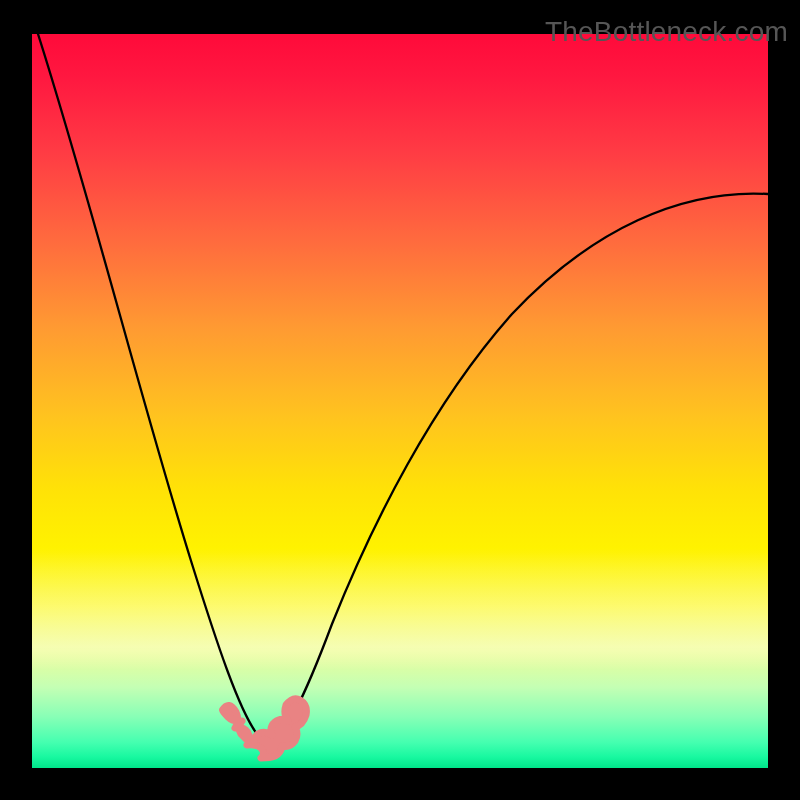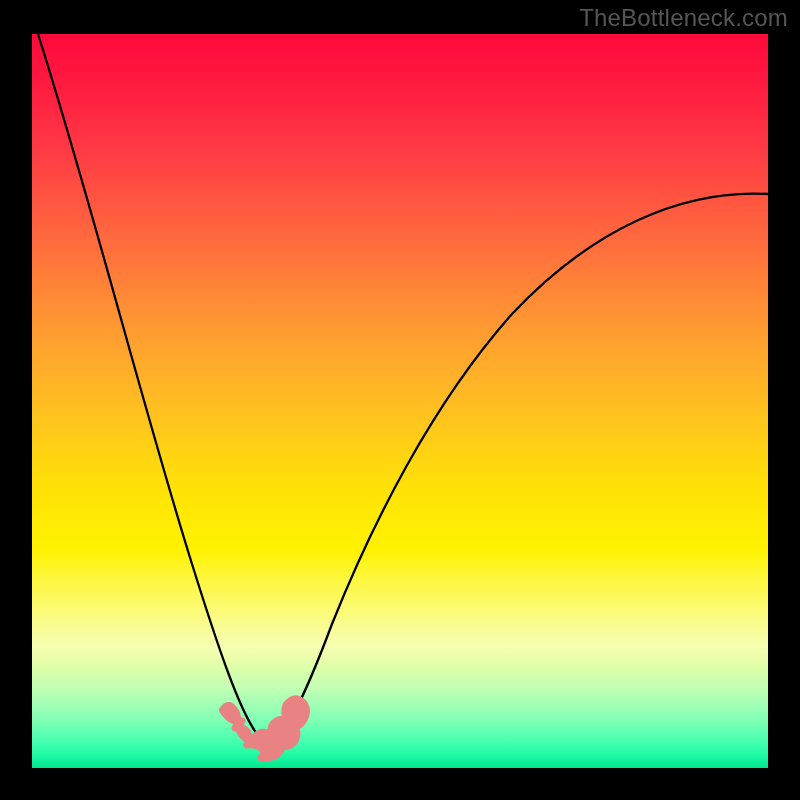--- a/index.html
+++ b/index.html
@@ -5,24 +5,24 @@
   * { margin: 0; padding: 0; box-sizing: border-box; }
   html, body { width: 800px; height: 800px; overflow: hidden; background: #000; }
   .frame {
     position: relative;
     width: 800px;
     height: 800px;
     background: #000;
   }
   .watermark {
     position: absolute;
-    top: 4px;
+    top: 16px;
     right: 12px;
     font-family: Arial, Helvetica, sans-serif;
-    font-size: 24px;
+    font-size: 28px;
     font-weight: 400;
     color: #565656;
     letter-spacing: 0.2px;
     z-index: 10;
   }
   .plot {
     position: absolute;
     left: 32px;
     top: 34px;
     width: 736px;

